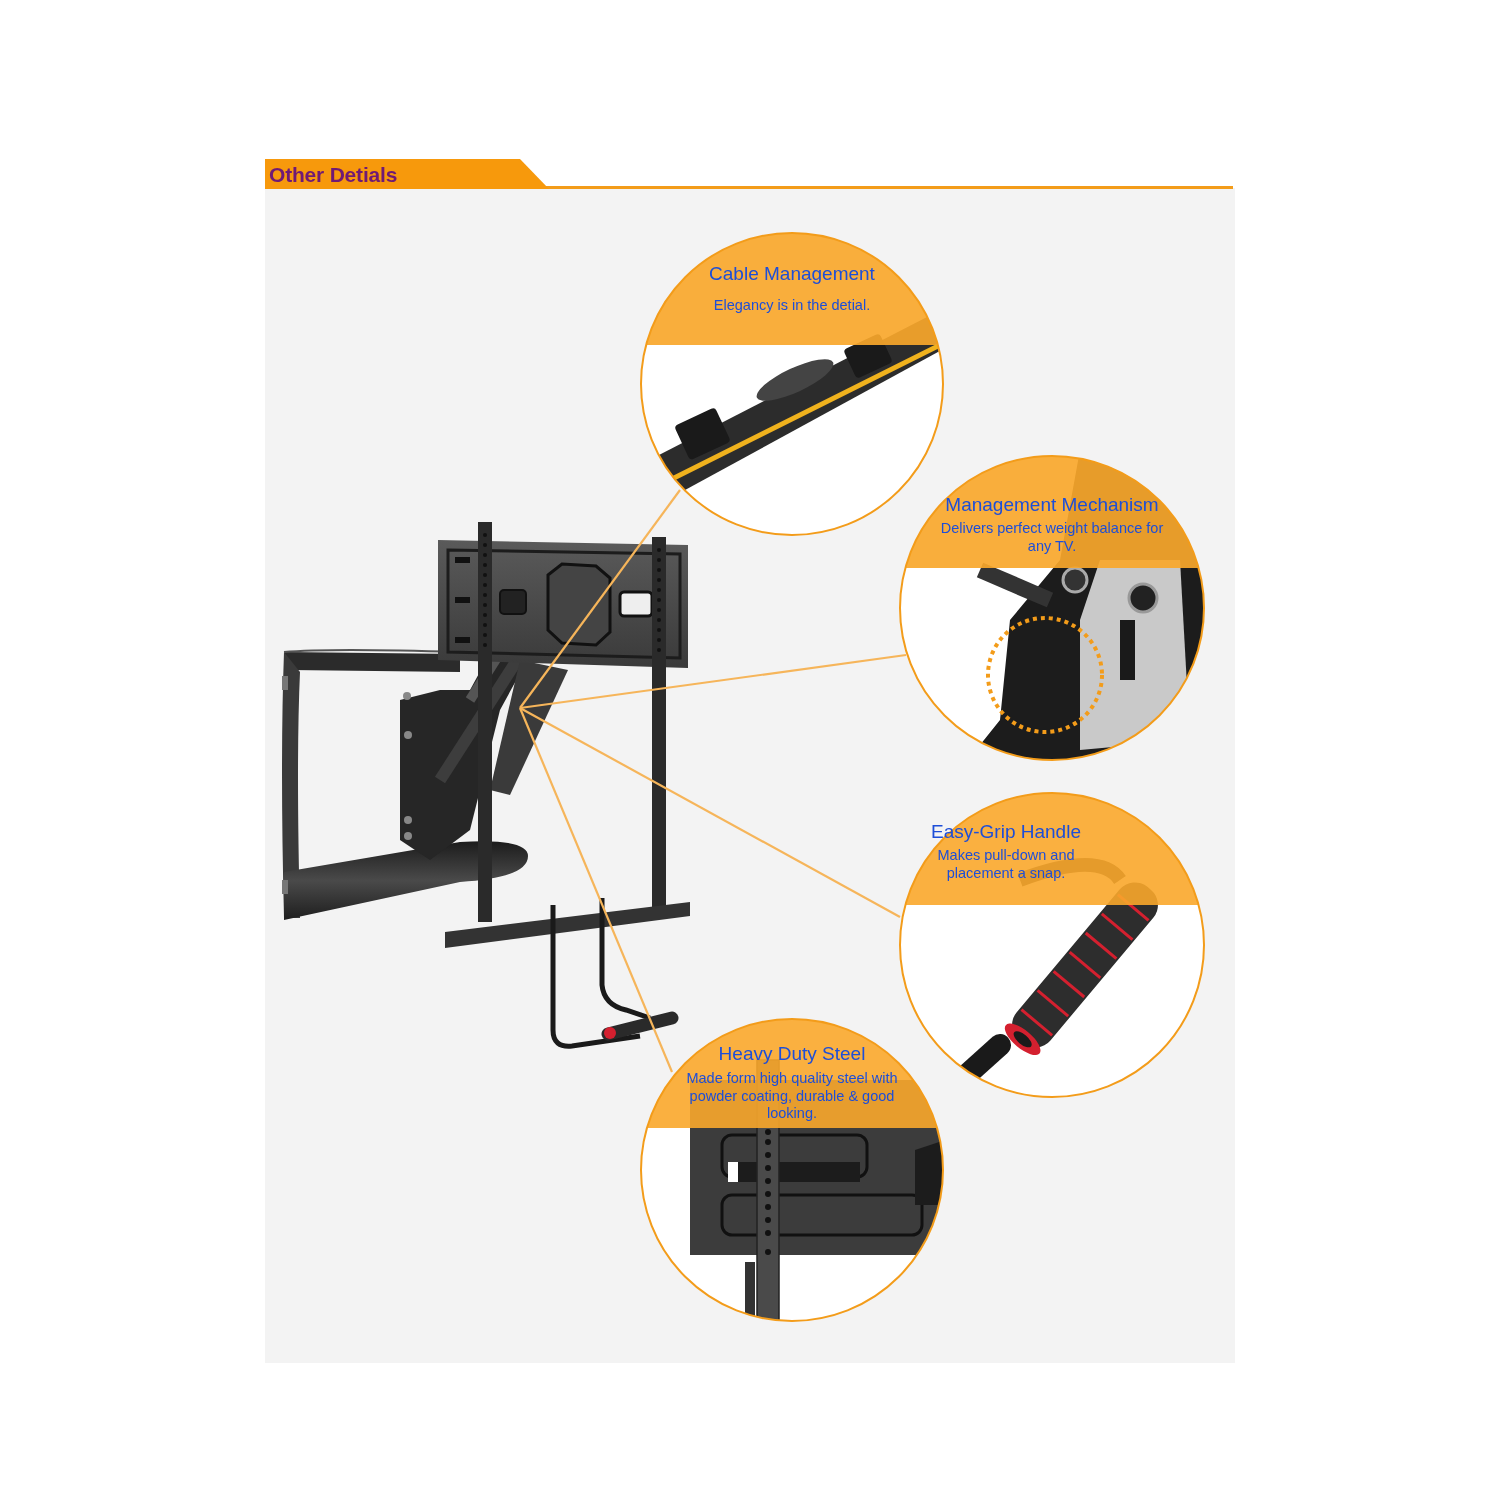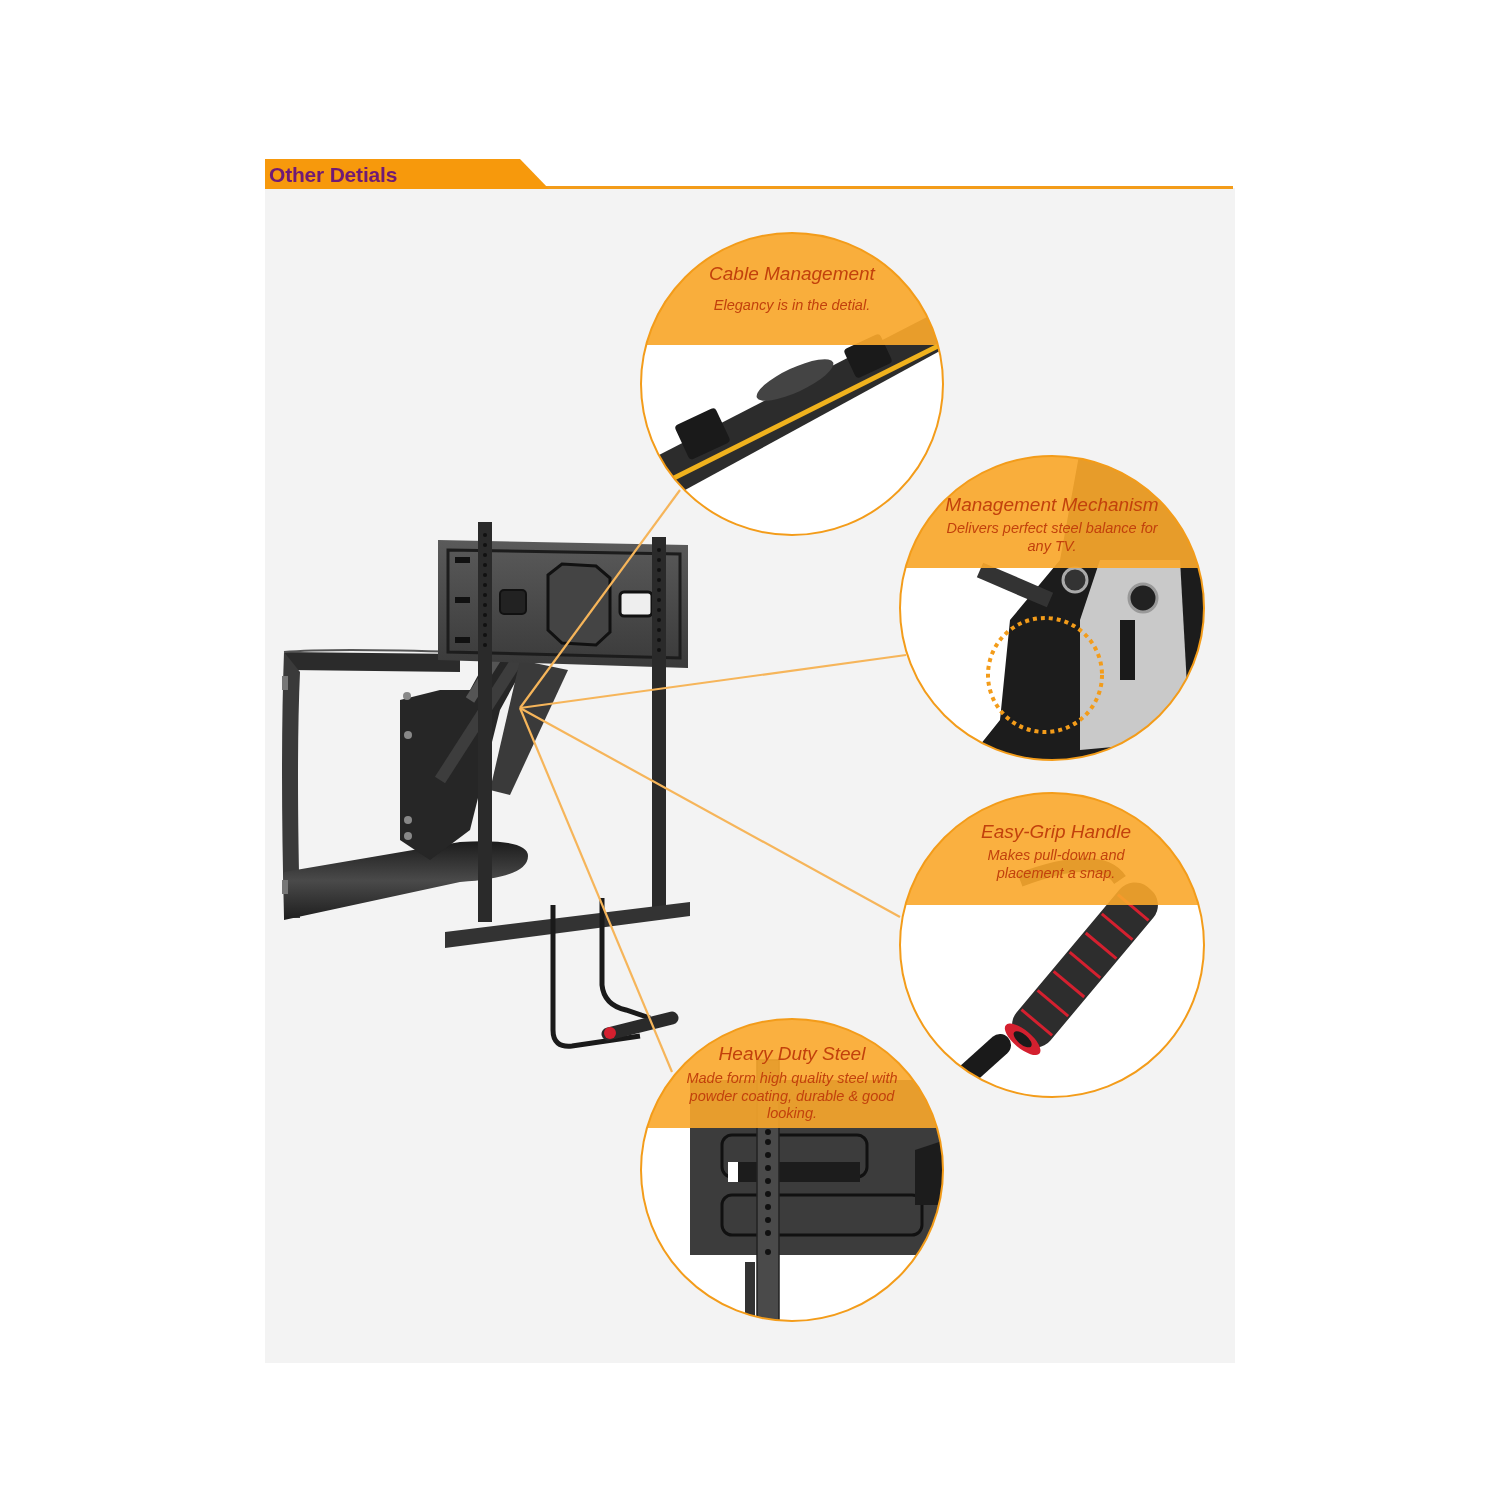--- a/index.html
+++ b/index.html
@@ -9,21 +9,21 @@
   .panel { position:absolute; left:265px; top:188px; width:970px; height:1175px; background:#f3f3f3; }
 
   .header-line { position:absolute; left:265px; top:186px; width:968px; height:3px; background:#f39c1a; }
   .header-tab { position:absolute; left:265px; top:159px; width:284px; height:30px;
                 background:#f7990c; clip-path:polygon(0 0, 255px 0, 284px 100%, 0 100%); }
   .header-title { position:absolute; left:269px; top:161px; height:26px; line-height:28px;
                   color:#701a75; font-weight:bold; font-size:21px; letter-spacing:-0.2px; }
 
   svg.scene { position:absolute; left:0; top:0; }
 
-  .bubble-text { position:absolute; text-align:center; color:#c2410c;font-style:italic; }
+  .bubble-text { position:absolute; text-align:center; color:#1d4ed8; }
   .bubble-title { font-size:19px; line-height:22px; white-space:nowrap; }
   .bubble-desc { font-size:14.5px; line-height:17.5px; margin-top:12px; }
 </style>
 </head>
 <body>
 
 <div class="panel"></div>
 
 <div class="header-line"></div>
 <div class="header-tab"></div>
@@ -204,24 +204,24 @@
   </g>
 </svg>
 
 <div class="bubble-text" style="left:672px; top:263px; width:240px;">
   <div class="bubble-title">Cable Management</div>
   <div class="bubble-desc">Elegancy is in the detial.</div>
 </div>
 
 <div class="bubble-text" style="left:932px; top:494px; width:240px;">
   <div class="bubble-title">Management Mechanism</div>
-  <div class="bubble-desc" style="margin-top:4px; padding:0 4px;">Delivers perfect steel balance for any TV.</div>
-</div>
-
-<div class="bubble-text" style="left:966px; top:821px; width:180px;">
+  <div class="bubble-desc" style="margin-top:4px; padding:0 4px;">Delivers perfect weight balance for any TV.</div>
+</div>
+
+<div class="bubble-text" style="left:916px; top:821px; width:180px;">
   <div class="bubble-title">Easy-Grip Handle</div>
   <div class="bubble-desc" style="margin-top:4px;">Makes pull-down and placement a snap.</div>
 </div>
 
 <div class="bubble-text" style="left:680px; top:1043px; width:224px;">
   <div class="bubble-title">Heavy Duty Steel</div>
   <div class="bubble-desc" style="margin-top:5px;">Made form high quality steel with powder coating, durable &amp; good looking.</div>
 </div>
 
 </body></html>

